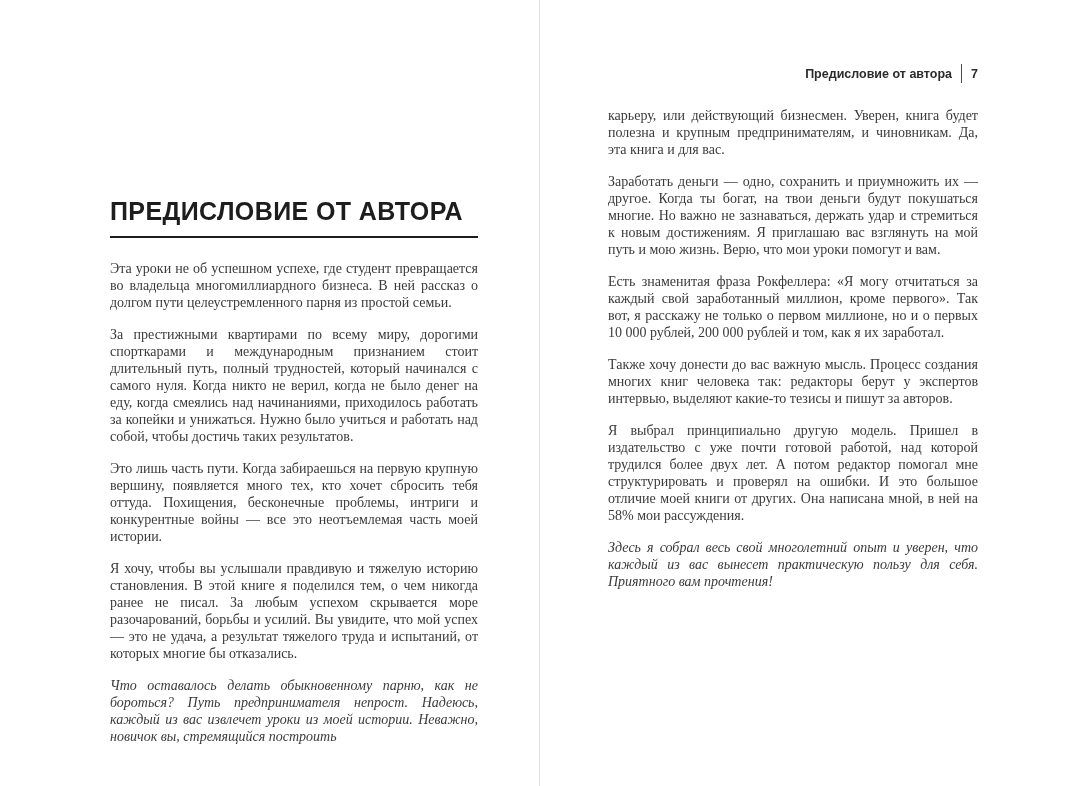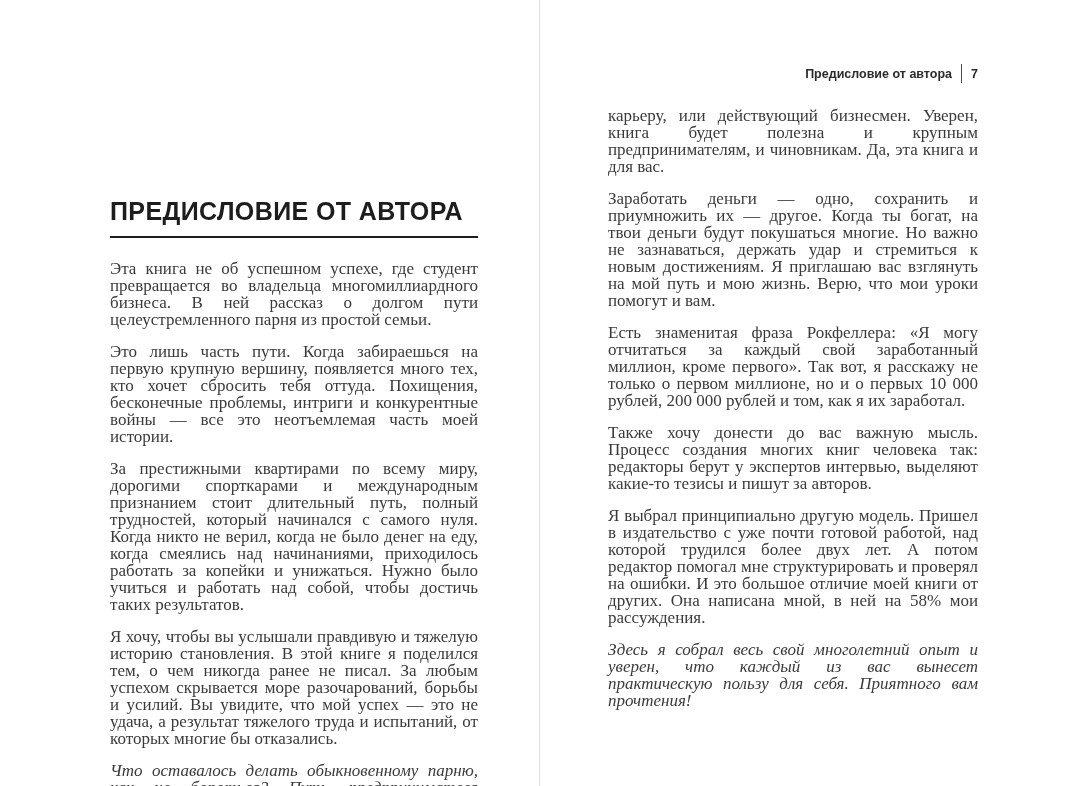--- a/index.html
+++ b/index.html
@@ -28,21 +28,21 @@
     line-height:1.1;
     letter-spacing:0.4px;
     color:#1d1d1d;
     border-bottom:2px solid #1d1d1d;
     padding-bottom:10px;
     margin-bottom:22px;
   }
 
   .body-text p {
     font-family:"Liberation Serif", serif;
-    font-size:17px;
+    font-size:14px;
     line-height:17px;
     color:#3a3a3a;
     text-align:justify;
     hyphens:auto;
     -webkit-hyphens:auto;
     margin:0 0 15px 0;
   }
   .body-text p:last-child { margin-bottom:0;font-style:italic; }
 
   .running-header {
@@ -65,23 +65,23 @@
 </head>
 <body>
 
 <div class="spread">
 
   <div class="gutter"></div>
 
   <section class="page page-left">
     <h1 class="chapter-title">ПРЕДИСЛОВИЕ ОТ АВТОРА</h1>
     <div class="body-text">
-      <p>Эта книга не об успешном успехе, где студент превращается во владельца многомиллиардного бизнеса. В ней рассказ о долгом пути целеустремленного парня из простой семьи.</p>
+      <p>Эта уроки не об успешном успехе, где студент превращается во владельца многомиллиардного бизнеса. В ней рассказ о долгом пути целеустремленного парня из простой семьи.</p>
+      <p>За престижными квартирами по всему миру, дорогими спорткарами и международным признанием стоит длительный путь, полный трудностей, который начинался с самого нуля. Когда никто не верил, когда не было денег на еду, когда смеялись над начинаниями, приходилось работать за копейки и унижаться. Нужно было учиться и работать над собой, чтобы достичь таких результатов.</p>
       <p>Это лишь часть пути. Когда забираешься на первую крупную вершину, появляется много тех, кто хочет сбросить тебя оттуда. Похищения, бесконечные проблемы, интриги и конкурентные войны — все это неотъемлемая часть моей истории.</p>
-      <p>За престижными квартирами по всему миру, дорогими спорткарами и международным признанием стоит длительный путь, полный трудностей, который начинался с самого нуля. Когда никто не верил, когда не было денег на еду, когда смеялись над начинаниями, приходилось работать за копейки и унижаться. Нужно было учиться и работать над собой, чтобы достичь таких результатов.</p>
       <p>Я хочу, чтобы вы услышали правдивую и тяжелую историю становления. В этой книге я поделился тем, о чем никогда ранее не писал. За любым успехом скрывается море разочарований, борьбы и усилий. Вы увидите, что мой успех — это не удача, а результат тяжелого труда и испытаний, от которых многие бы отказались.</p>
       <p>Что оставалось делать обыкновенному парню, как не бороться? Путь предпринимателя непрост. Надеюсь, каждый из вас извлечет уроки из моей истории. Неважно, новичок вы, стремящийся построить</p>
     </div>
   </section>
 
   <section class="page page-right">
     <header class="running-header">
       <span>Предисловие от автора</span>
       <span class="sep"></span>
       <span>7</span>

